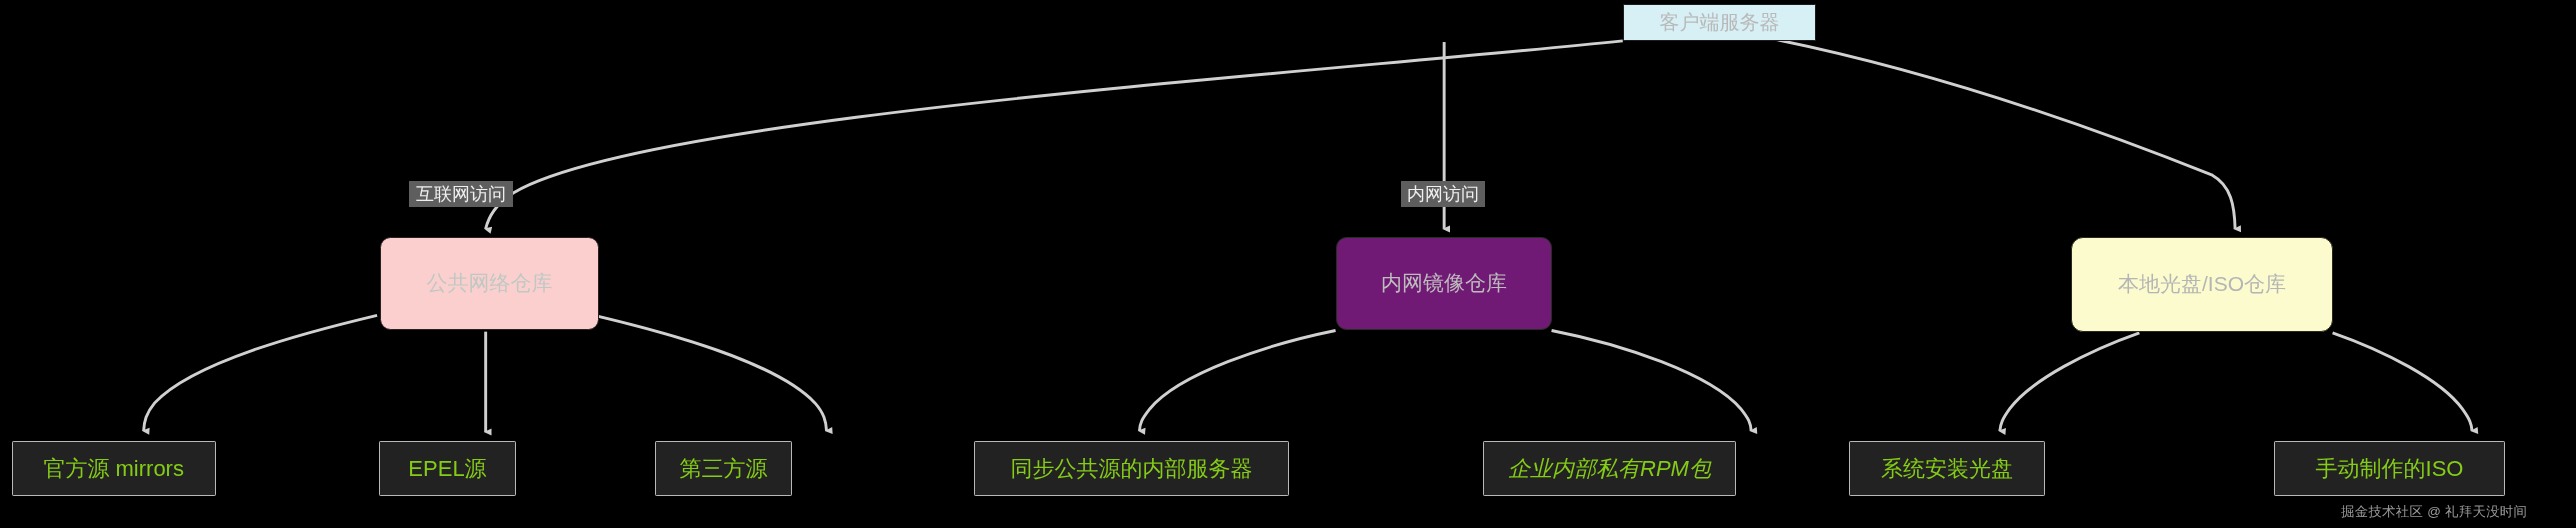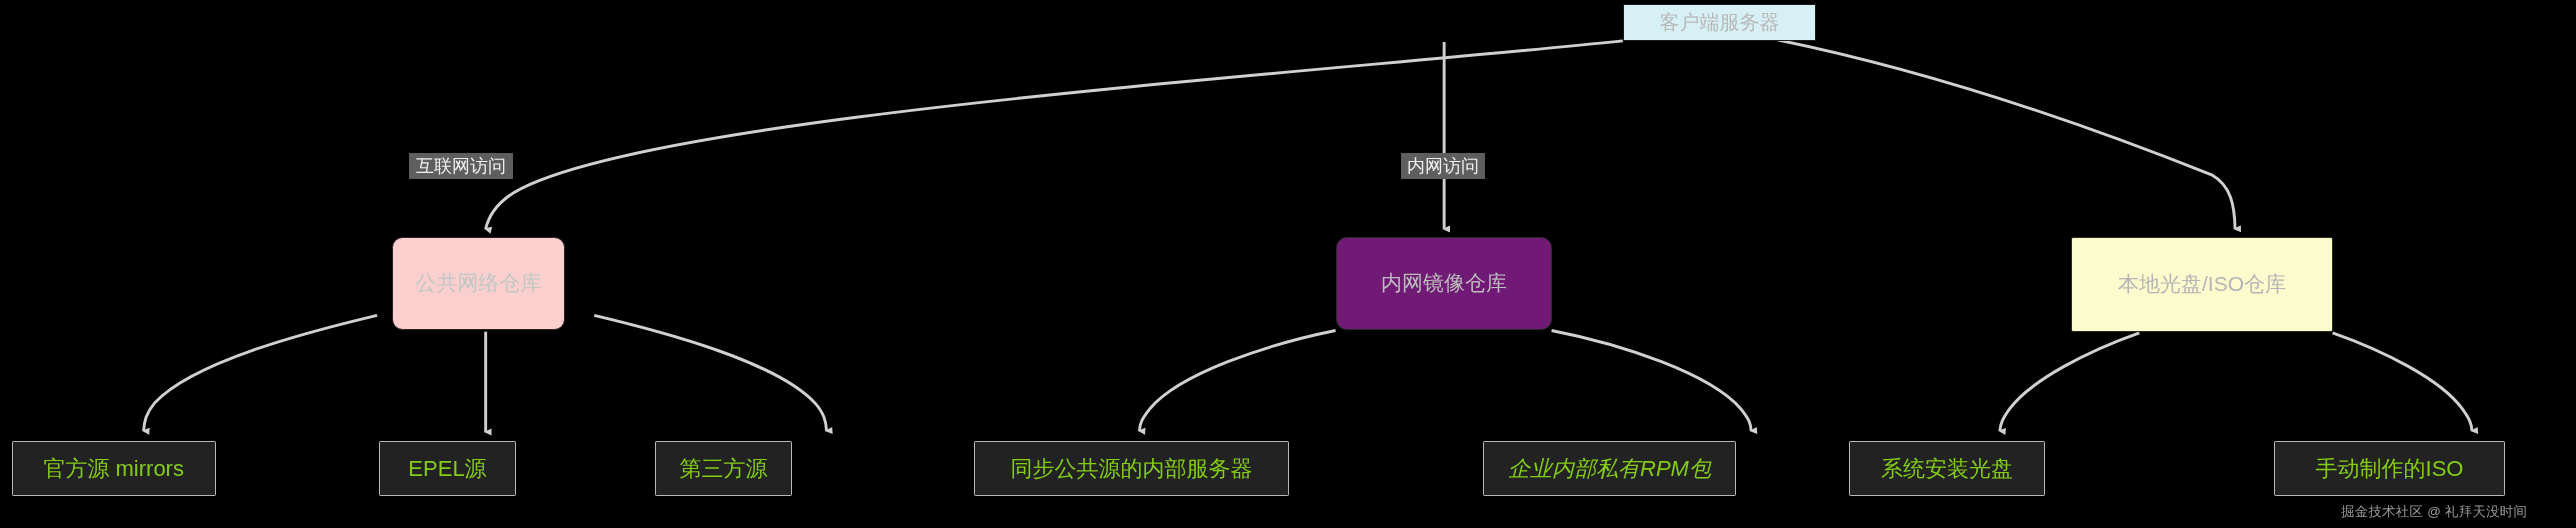--- a/index.html
+++ b/index.html
@@ -26,35 +26,35 @@
   .n-pink{
     background:#fccfcf;border:1.2px solid #2a2020;border-radius:10.5px;
     color:#bfc8c4;font-size:21px;
   }
   .n-green{
     background:#701a75;border:1.2px solid #23301f;border-radius:10.5px;
     color:#bdbdbd;font-size:21px;
   }
   
   .n-yellow{
-    background:#fbfbce;border:1.2px solid #2a2a1b;border-radius:2px;
+    background:#fbfbce;border:1.2px solid #2a2a1b;border-radius:12px;
     color:#b5b5b5;font-size:21px;
   }
   
   .n-leaf{
     background:#222222;border:1.2px solid #b9b9b9;border-radius:1.2px;
     color:#84cc16;font-size:22px;
   }
 
   
   .edge-label{
     position:absolute;box-sizing:border-box;
     background:#5e5e5e;color:#efefef;font-size:18px;
     display:flex;align-items:center;justify-content:center;
-    padding:1.2px 3.5px;white-space:nowrap;
+    padding:1.2px 3.5px;white-space:nowrap;margin-top:28px;
   }
 
   .watermark{
     position:absolute;color:#9a9a9a;font-size:13.4px;white-space:nowrap;
     letter-spacing:0.3px;
   }
 </style>
 </head>
 <body>
 
@@ -83,21 +83,21 @@
 
       <path d="M3665,570 C3580,600 3480,650 3443,700 C3430,718 3427,726 3426,738"></path>
       <path d="M3996,570 C4082,600 4182,650 4218,700 C4231,718 4234,726 4235,738"></path>
     </g>
   </svg>
 
   <div class="node n-top" style="left:1623px;top:3.5px;width:193px;height:37px;">
     <span class="lbl">客户端服务器</span>
   </div>
 
-  <div class="node n-pink" style="left:392px;top:237px;width:173px;height:93px;text-align:right;">
+  <div class="node n-pink" style="left:380px;top:237px;width:219px;height:93px;text-align:right;">
     <span class="lbl">公共网络仓库</span>
   </div>
 
   <div class="node n-green" style="left:1336px;top:237px;width:216px;height:93px;">
     <span class="lbl">内网镜像仓库</span>
   </div>
 
   <div class="node n-yellow" style="left:2071px;top:237px;width:262px;height:95px;">
     <span class="lbl">本地光盘/ISO仓库</span>
   </div>

